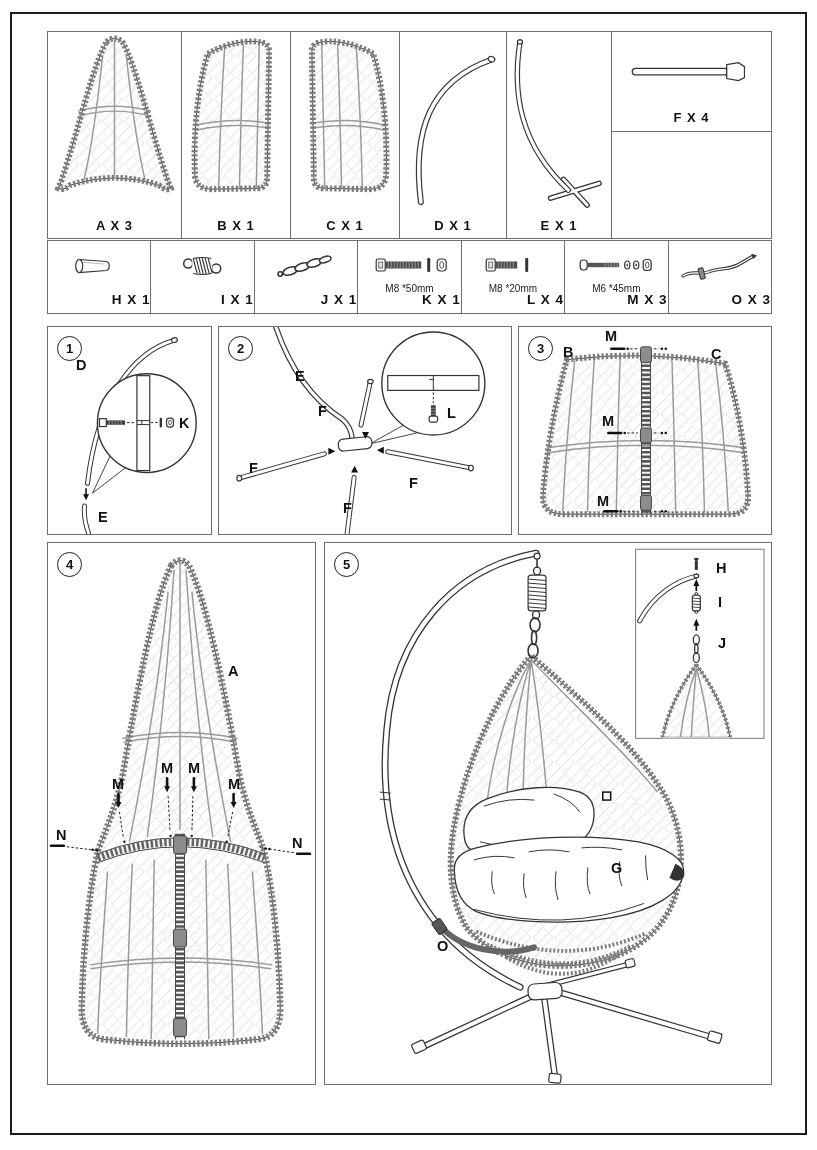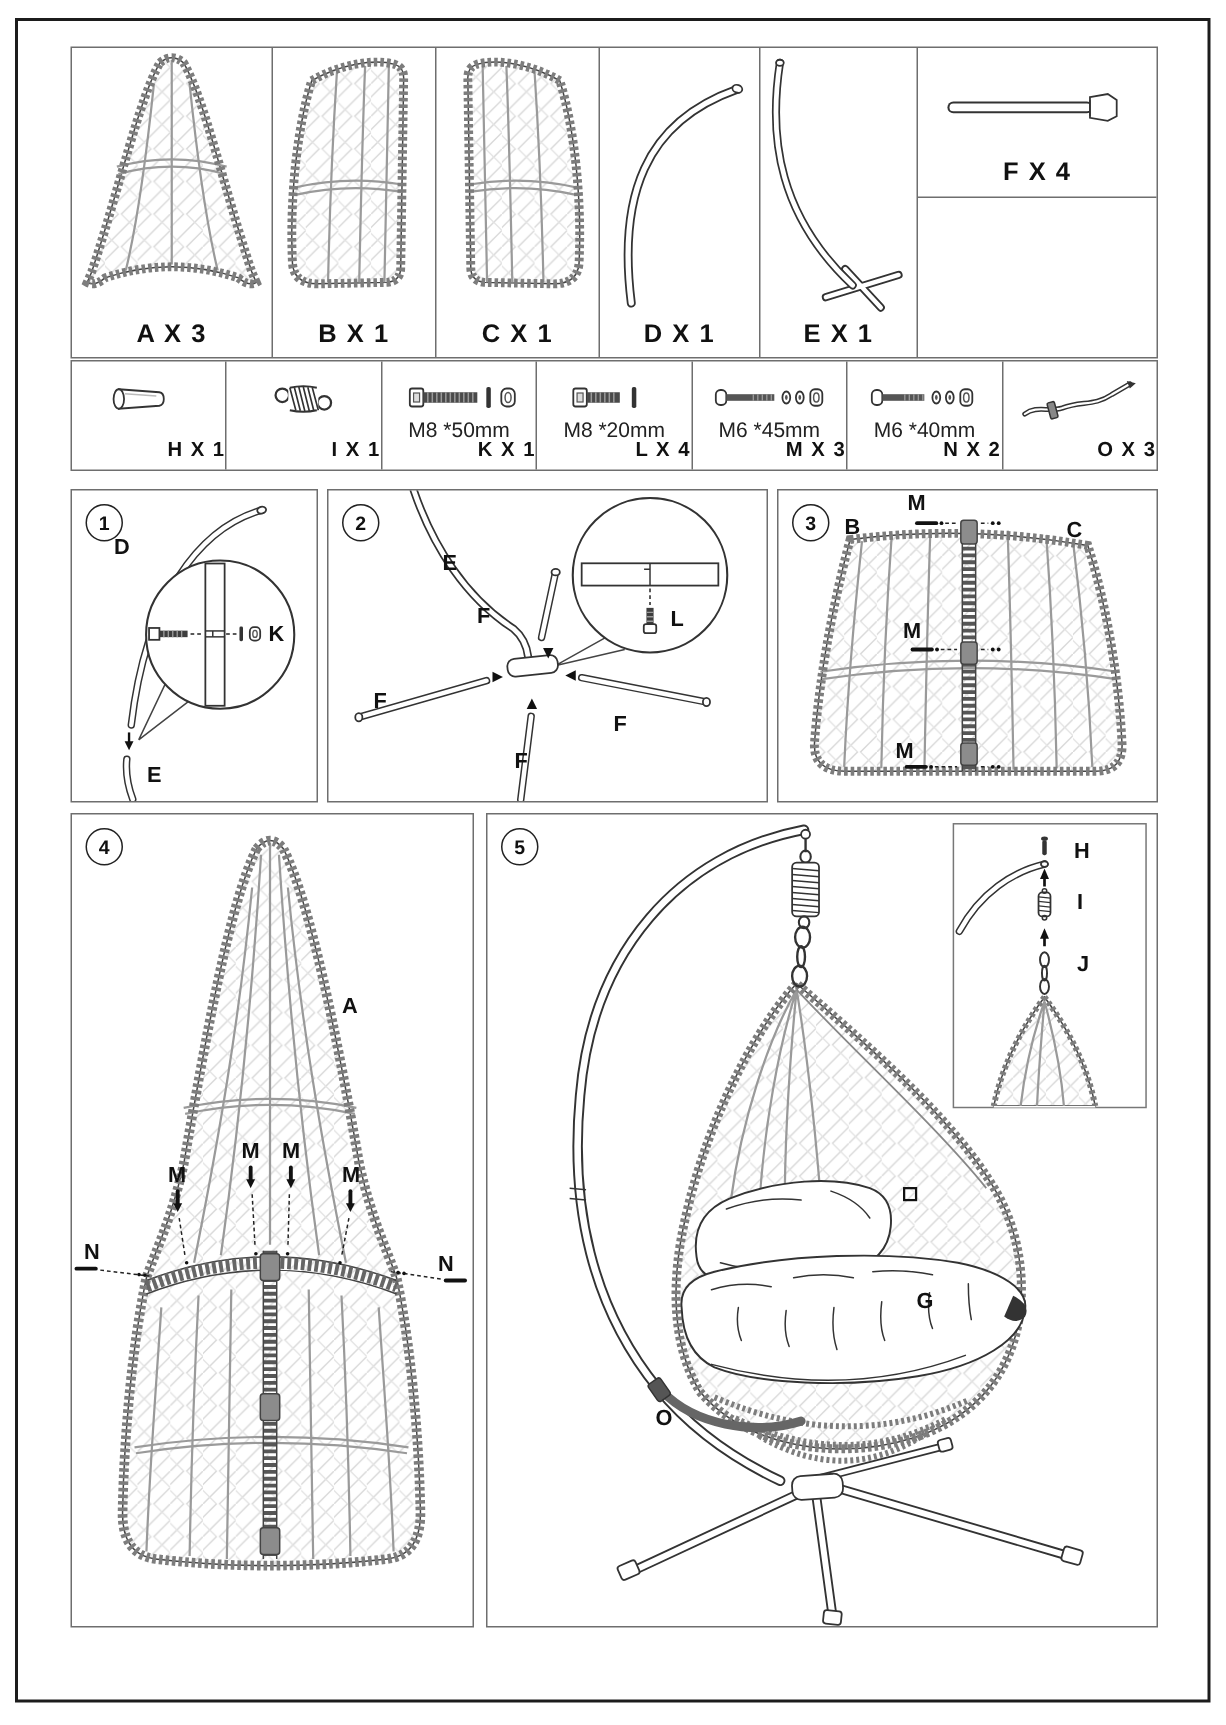--- a/index.html
+++ b/index.html
@@ -3,32 +3,32 @@
 <meta charset="utf-8">
 <style>
   html,body{margin:0;padding:0;background:#fff;}
   body{width:817px;height:1150px;position:relative;font-family:"Liberation Sans",sans-serif;color:#111;overflow:hidden;}
   .sheet{position:absolute;left:10px;top:12px;width:793px;height:1119px;border:2px solid #1c1c1c;background:#fff;}
   
   .parts-row{position:absolute;left:35px;top:17px;width:725px;height:208px;display:flex;border:1px solid #6e6e6e;box-sizing:border-box;}
   .cell{position:relative;border-right:1px solid #6e6e6e;box-sizing:border-box;height:100%;}
   .cell:last-child{border-right:none;}
   .part-art{position:absolute;left:0;top:2px;width:100%;height:176px;}
-  .plabel{position:absolute;bottom:5px;left:0;width:100%;text-align:center;font-weight:bold;font-size:17px;letter-spacing:1px;}
+  .plabel{position:absolute;bottom:5px;left:0;width:100%;text-align:center;font-weight:bold;font-size:13px;letter-spacing:1px;}
   .fg-cell{flex:1;display:flex;flex-direction:column;}
   .subcell{position:relative;box-sizing:border-box;}
   .sub-f{height:100px;border-bottom:1px solid #6e6e6e;}
   .sub-g{flex:1;}
   .sub-art{position:absolute;left:0;top:0;width:100%;height:100%;}
   .sub-f .plabel{bottom:6px;} .sub-g .plabel{bottom:4px;}
   .hw-row{position:absolute;left:35px;top:226px;width:725px;height:74px;display:flex;border:1px solid #6e6e6e;box-sizing:border-box;}
   .hcell{position:relative;flex:1;border-right:1px solid #6e6e6e;box-sizing:border-box;}
   .hcell:last-child{border-right:none;}
   .hw-art{position:absolute;left:0;top:4px;width:100%;height:42px;}
-  .spec{position:absolute;bottom:19px;left:0;width:100%;text-align:center;font-size:14px;color:#222;}
+  .spec{position:absolute;bottom:19px;left:0;width:100%;text-align:center;font-size:10px;color:#222;}
   .hlabel{position:absolute;bottom:6px;left:0;width:100%;text-align:right;font-weight:bold;font-size:13.5px;letter-spacing:1px;}
   
   .step{position:absolute;border:1px solid #6e6e6e;box-sizing:border-box;background:#fff;}
   .step .art{position:absolute;left:0;top:0;width:100%;height:100%;}
   .stepnum{position:absolute;left:9px;top:9px;width:23px;height:23px;border:1.6px solid #222;border-radius:50%;display:flex;align-items:center;justify-content:center;font-weight:bold;font-size:13px;background:#fff;z-index:3;}
   .mk{position:absolute;font-weight:bold;font-size:14.5px;line-height:16px;z-index:2;}
   #step1{left:35px;top:312px;width:165px;height:209px;}
   #step2{left:206px;top:312px;width:294px;height:209px;}
   #step3{left:506px;top:312px;width:254px;height:209px;}
   #step4{left:35px;top:528px;width:269px;height:543px;}
@@ -151,20 +151,33 @@
         <circle cx="31" cy="18.5" r="4.5" fill="none" stroke="#333" stroke-width="1.5"></circle>
         <circle cx="59" cy="23.5" r="4.5" fill="none" stroke="#333" stroke-width="1.5"></circle>
         <rect x="35" y="12.5" width="20" height="17" fill="#fff"></rect>
         <path d="M36,13.5 Q45,11.5 54,13.5 M36,28.5 Q45,30.5 54,28.5" stroke="#333" stroke-width="1.2" fill="none"></path>
         <path d="M36,13.5 L40,28.5 M39,13.2 L43,28.8 M42,13 L46,29 M45,13 L49,29 M48,13.2 L52,28.8 M51,13.5 L55,28.5" stroke="#333" stroke-width="1.1" fill="none"></path>
       </svg>
       <div class="spec"></div>
       <div class="hlabel">I X 1</div>
     </div>
 
+    <div class="hcell">
+      <svg class="hw-art" viewBox="0 0 90 42">
+        <g stroke="#333" stroke-width="1.6" fill="#fff">
+          <circle cx="19" cy="29" r="2.2"></circle>
+          <ellipse cx="29" cy="26" rx="7.5" ry="3.8" transform="rotate(-18 29 26)"></ellipse>
+          <ellipse cx="41" cy="22" rx="7.5" ry="3.8" transform="rotate(-18 41 22)"></ellipse>
+          <ellipse cx="53" cy="18" rx="7.5" ry="3.8" transform="rotate(-18 53 18)"></ellipse>
+          <ellipse cx="64" cy="14.5" rx="6" ry="3" transform="rotate(-18 64 14.5)"></ellipse>
+        </g>
+      </svg>
+      <div class="spec"></div>
+      <div class="hlabel">J X 1</div>
+    </div>
 
     <div class="hcell">
       <svg class="hw-art" viewBox="0 0 90 42">
         <rect x="12" y="14" width="9" height="12" rx="1.5" class="oln"></rect>
         <rect x="14.5" y="17" width="4" height="6" fill="#ddd" stroke="#555" stroke-width="0.8"></rect>
         <rect x="21" y="16.5" width="36" height="7" fill="#4a4a4a"></rect>
         <path d="M24,16.5 V23.5 M27,16.5 V23.5 M30,16.5 V23.5 M33,16.5 V23.5 M36,16.5 V23.5 M39,16.5 V23.5 M42,16.5 V23.5 M45,16.5 V23.5 M48,16.5 V23.5 M51,16.5 V23.5 M54,16.5 V23.5" stroke="#9a9a9a" stroke-width="1"></path>
         <rect x="63" y="13" width="3" height="14" rx="1.2" fill="#333"></rect>
         <rect x="73" y="14" width="9" height="12" rx="3.5" class="oln"></rect>
         <ellipse cx="77.5" cy="20" rx="2" ry="3.4" fill="none" stroke="#555" stroke-width="1"></ellipse>
@@ -194,35 +207,20 @@
           <ellipse cx="56" cy="20" rx="0.9" ry="1.6" fill="#555"></ellipse>
         <ellipse cx="65" cy="20" rx="2.6" ry="4" class="oln"></ellipse>
           <ellipse cx="65" cy="20" rx="0.9" ry="1.6" fill="#555"></ellipse>
         <rect x="72" y="14.5" width="8" height="11" rx="3" class="oln"></rect>
         <ellipse cx="76" cy="20" rx="1.8" ry="3" fill="none" stroke="#555" stroke-width="1"></ellipse>
       </svg>
       <div class="spec">M6 *45mm</div>
       <div class="hlabel">M X 3</div>
     </div>
 
-    <div class="hcell">
-      <svg class="hw-art" viewBox="0 0 90 42">
-        <rect x="10" y="15" width="7" height="10" rx="3" class="oln"></rect>
-        <rect x="17" y="17.8" width="28" height="4.4" fill="#555"></rect>
-        <path d="M32,17.8 V22.2 M35,17.8 V22.2 M38,17.8 V22.2 M41,17.8 V22.2 M44,17.8 V22.2" stroke="#9a9a9a" stroke-width="0.9"></path>
-        <ellipse cx="53" cy="20" rx="2.6" ry="4" class="oln"></ellipse>
-          <ellipse cx="53" cy="20" rx="0.9" ry="1.6" fill="#555"></ellipse>
-        <ellipse cx="62" cy="20" rx="2.6" ry="4" class="oln"></ellipse>
-          <ellipse cx="62" cy="20" rx="0.9" ry="1.6" fill="#555"></ellipse>
-        <rect x="69" y="14.5" width="8" height="11" rx="3" class="oln"></rect>
-        <ellipse cx="73" cy="20" rx="1.8" ry="3" fill="none" stroke="#555" stroke-width="1"></ellipse>
-      </svg>
-      <div class="spec">M6 *40mm</div>
-      <div class="hlabel">N X 2</div>
-    </div>
 
     <div class="hcell">
       <svg class="hw-art" viewBox="0 0 90 42">
         <path d="M8,31 C16,25 24,30 33,27 C46,22 54,26 66,18 L78,11" fill="none" stroke="#333" stroke-width="3.4" stroke-linecap="round"></path>
         <path d="M8,31 C16,25 24,30 33,27 C46,22 54,26 66,18 L78,11" fill="none" stroke="#fff" stroke-width="1.4" stroke-linecap="round"></path>
         <rect x="24" y="23" width="5" height="11" rx="1" fill="#888" stroke="#333" stroke-width="1" transform="rotate(-15 26.5 28.5)"></rect>
         <path d="M76,9 l6,1.5 l-4,3.5 Z" fill="#333"></path>
       </svg>
       <div class="spec"></div>
       <div class="hlabel">O X 3</div>

